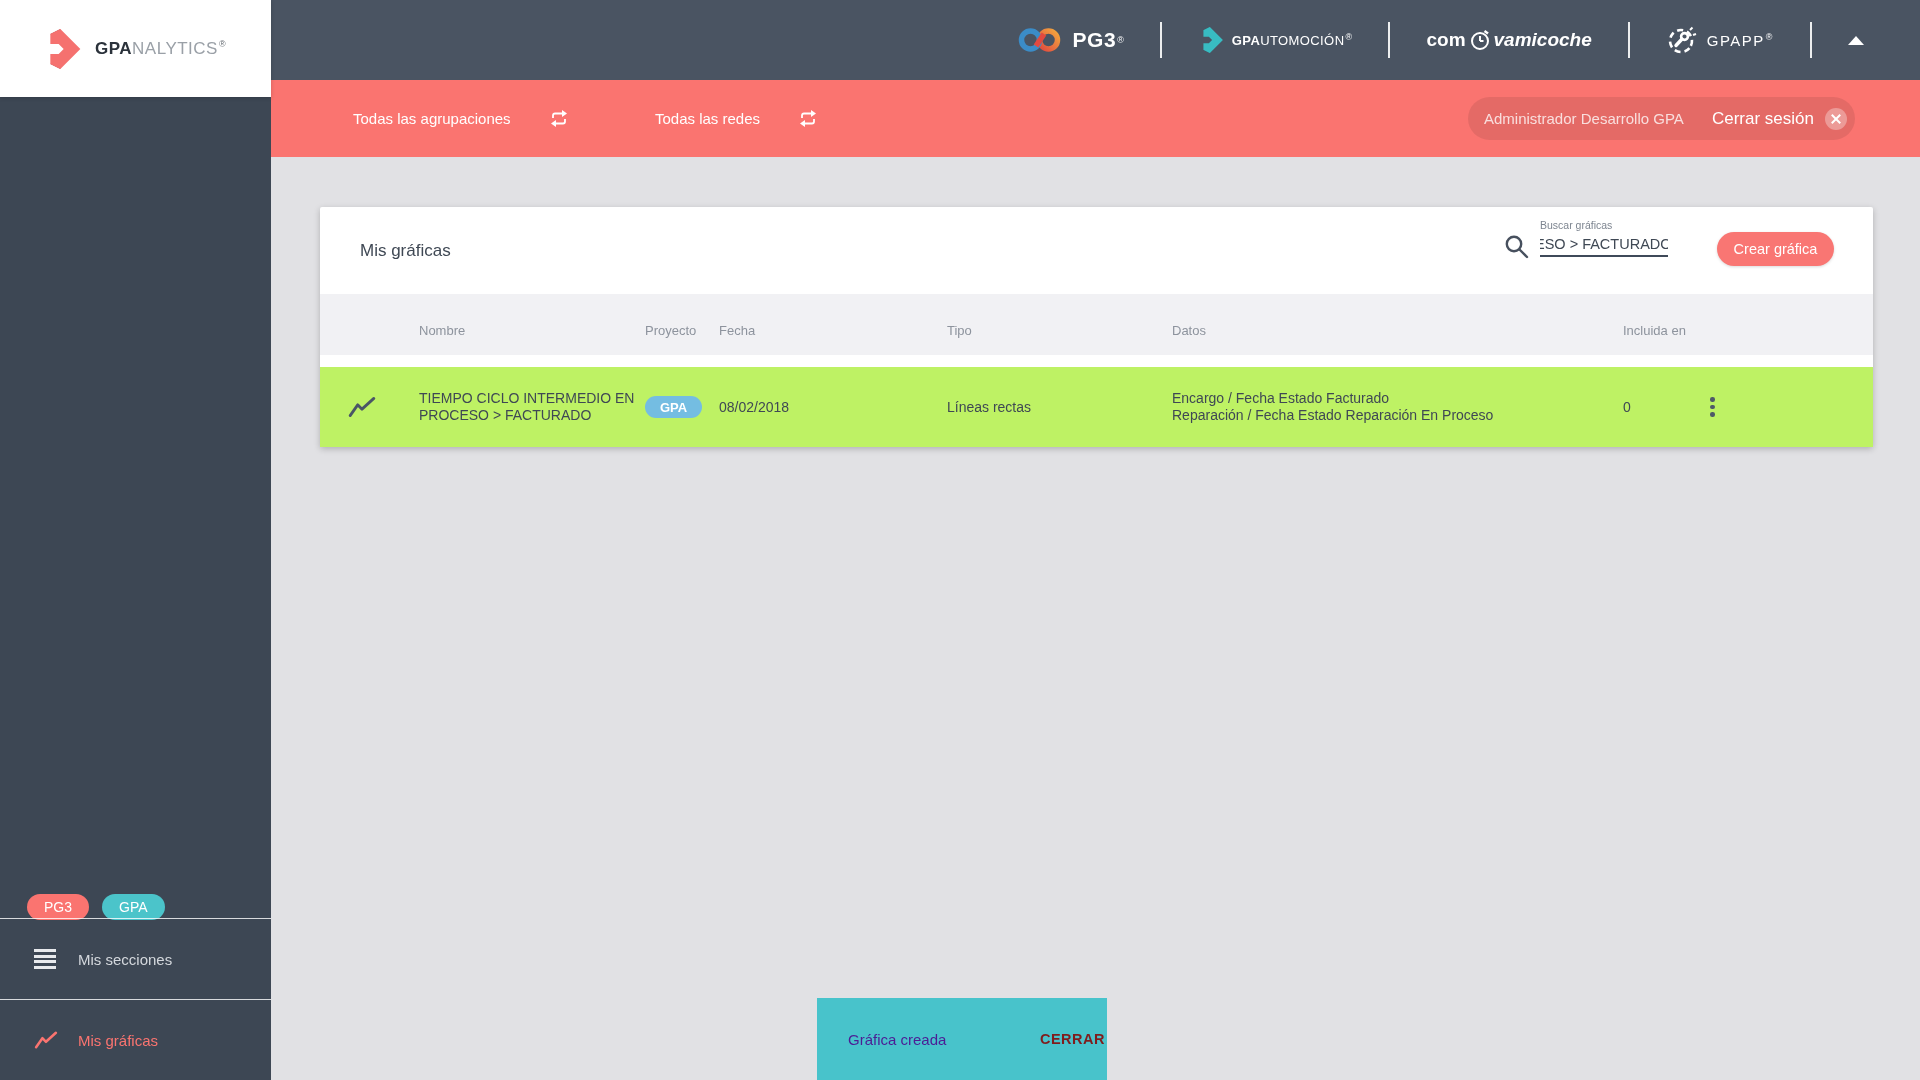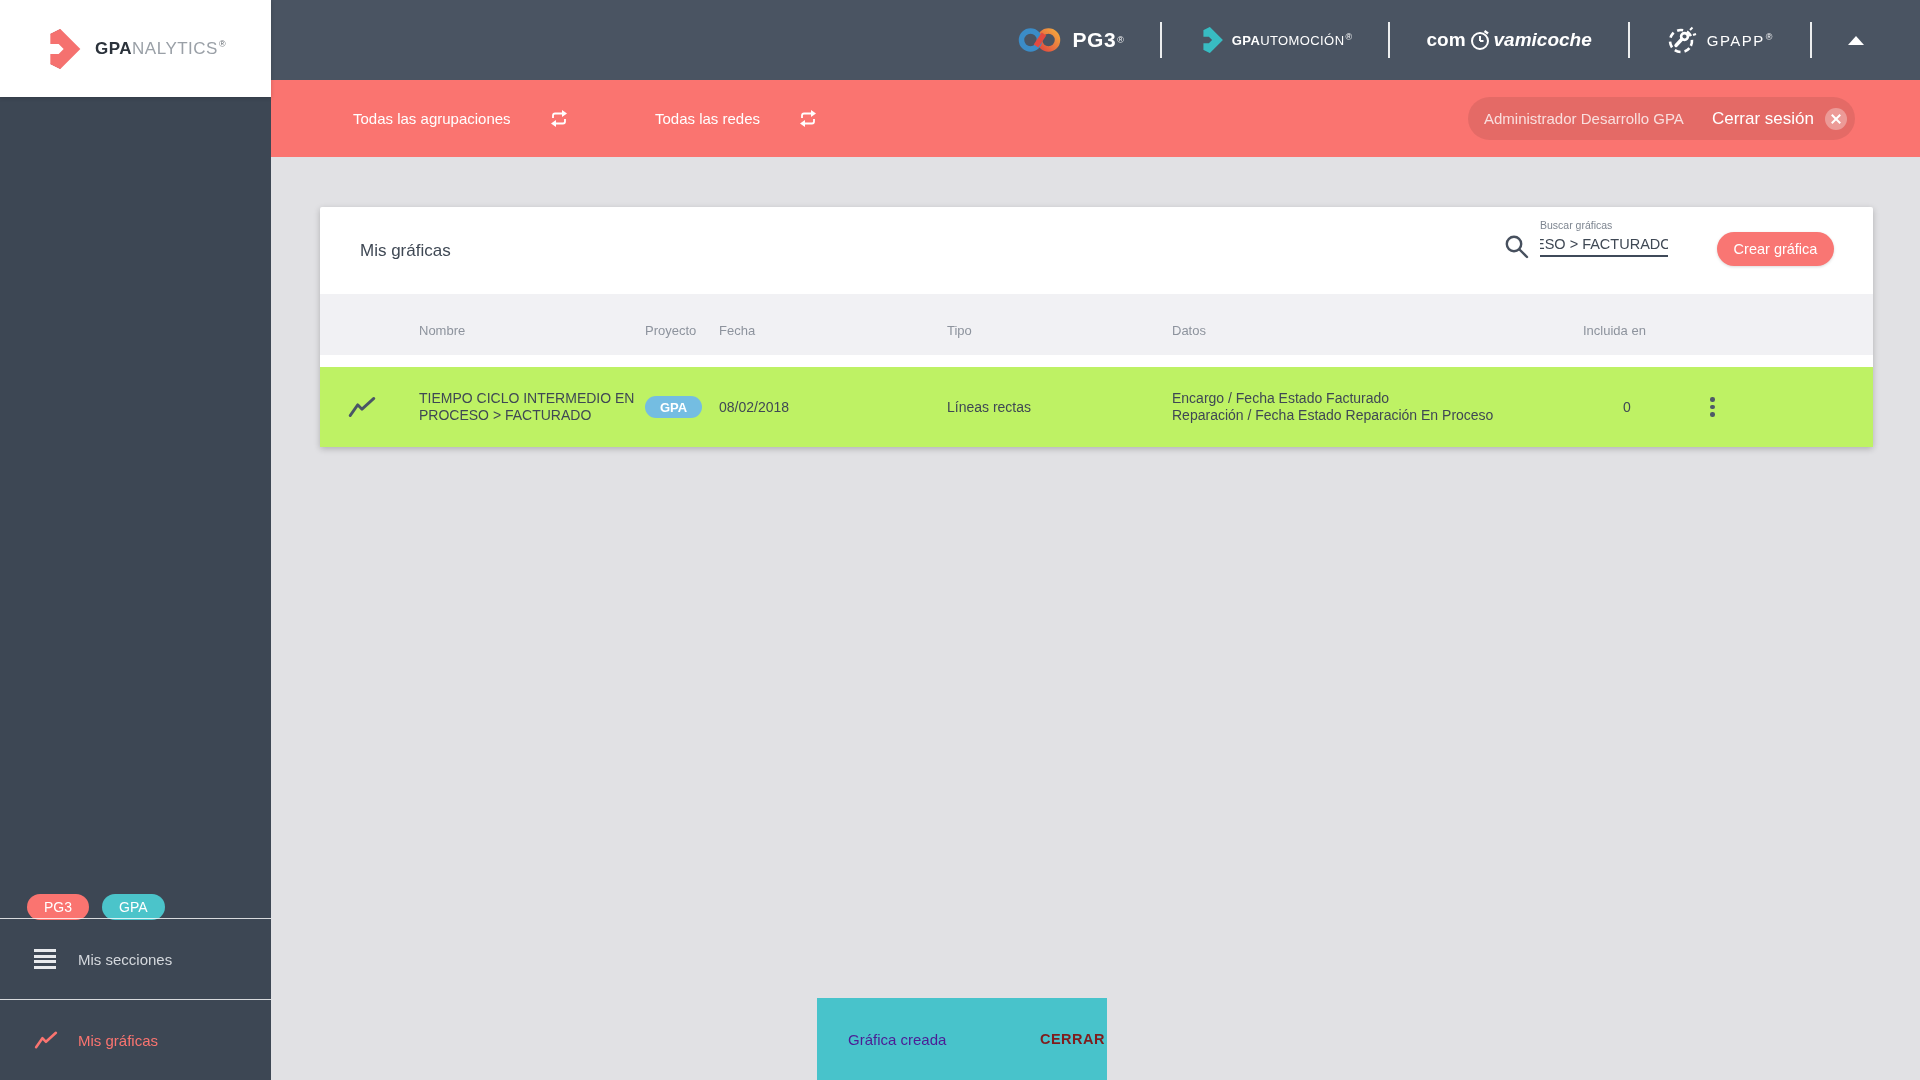--- a/index.html
+++ b/index.html
@@ -69,21 +69,21 @@
   .search-icon { position:absolute; left:1183px; top:26px; cursor:pointer; }
   .search-field { position:absolute; left:1220px; top:12px; width:130px; cursor:text; }
   .search-label { font-size:10.5px; color:#7d8590; display:block; }
   .input-view { overflow:hidden; width:128px; white-space:nowrap; border-bottom:2px solid #3f4a59; padding:5px 0 3px 0; font-size:14.5px; color:#3f4854; }
   .input-view .val { margin-left:-5px; }
   .create-btn { position:absolute; left:1397px; top:25px; width:117px; height:34px; border:none; border-radius:17px; background:#f97673; color:#fff; font-size:14.5px; font-family:"Liberation Sans", sans-serif; cursor:pointer; box-shadow:0 1px 3px rgba(0,0,0,0.15); }
 
   .thead { position:absolute; left:0; top:87px; width:1553px; height:61px; background:#f1f1f4; }
   .thead span { position:absolute; top:0; height:73px; display:flex; align-items:center; font-size:13px; color:#8d939d; }
   .col-nombre { left:99px; } .col-proyecto { left:325px; } .col-fecha { left:399px; }
-  .col-tipo { left:627px; } .col-datos { left:852px; } .col-incluida { left:1263px; }
+  .col-tipo { left:627px; } .col-datos { left:852px; } .col-incluida { left:1303px; }
 
   .trow { position:absolute; left:0; top:160px; width:1553px; height:80px; background:#bef264; cursor:pointer; }
   .trow .cell { position:absolute; top:0; height:80px; display:flex; align-items:center; font-size:14px; color:#3f4854; }
   .cell-icon { left:28px; }
   .cell-name { left:99px; width:222px; line-height:17px; }
   .cell-proyecto { left:325px; }
   .cell-fecha { left:399px; }
   .cell-tipo { left:627px; }
   .cell-datos { left:852px; font-size:13.5px; line-height:17px; }
   .cell-incluida { left:1303px; justify-content:flex-start; }

